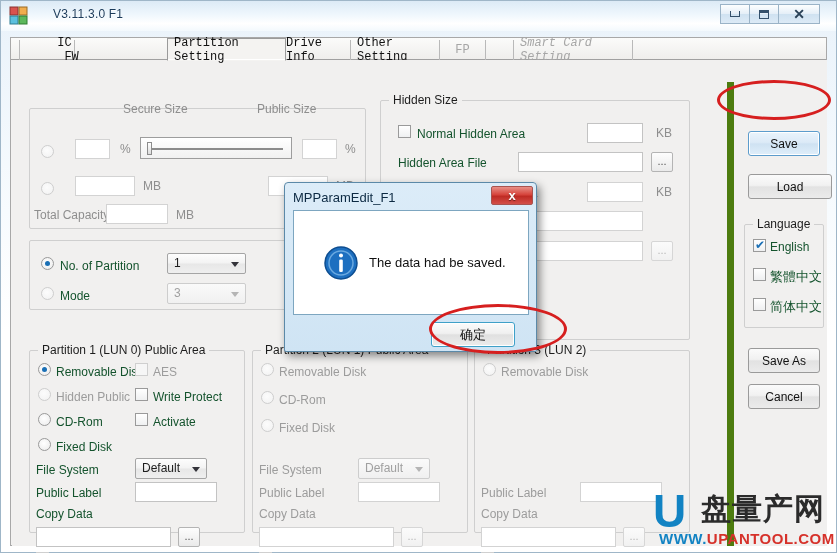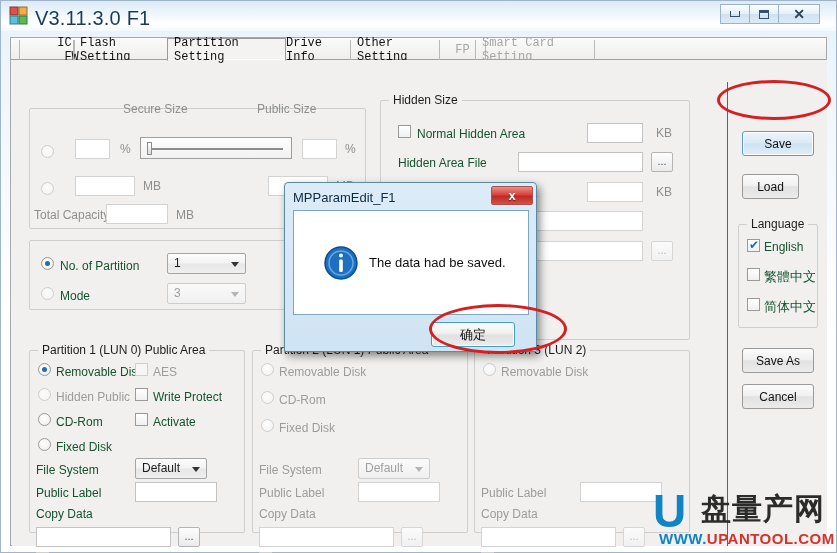--- a/index.html
+++ b/index.html
@@ -18,22 +18,22 @@
     position:absolute; left:0; top:0; width:837px; height:553px;
     background: linear-gradient(to bottom, #e9f2fa 0%, #f7fbfe 38%, #ffffff 60%, #ffffff 100%);
     border:1px solid #9fb6c8;
   }
   #titlebar {
     position:absolute; left:0; top:0; width:835px; height:30px;
     background: linear-gradient(to bottom, #dceaf6 0%, #eff7fd 45%, #ffffff 75%, #f3f9fd 100%);
   }
   #title-icon { position:absolute; left:8px; top:5px; width:20px; height:20px; }
   #title-text {
-    position:absolute; left:34px; top:6px;
-    font-size:20px; color:#1a3a5a; letter-spacing:.2px;
+    position:absolute; left:52px; top:6px;
+    font-size:12px; color:#1a3a5a; letter-spacing:.2px;
     text-shadow: 0 1px 0 #ffffff;
   }
   .wbtn {
     position:absolute; top:3px; height:20px; width:29px;
     border:1px solid #9ab3c7;
     background: linear-gradient(to bottom,#fdfefe 0%, #e5eff8 48%, #cfe2f1 52%, #dceaf6 100%);
     display:flex; align-items:center; justify-content:center;
     font-size:11px; color:#20384e;
   }
   #btn-min { left:719px; border-right:none; }
@@ -177,21 +177,21 @@
     display:flex; align-items:center; justify-content:center;
   }
   .pbtn.focus {
     border:1px solid #5c9ccc;
     background: linear-gradient(to bottom,#eaf4fc 0%,#dceaf7 45%,#cfe2f2 52%,#dfeefa 100%);
     box-shadow: 0 0 0 1px #ffffff inset;
   }
 
   #rail {
     position:absolute; left:715px; top:22px; width:99px; height:464px;
-    background:#f1f0ef; border-left:1px solid #4d7c0f;
+    background:#f1f0ef; border-left:7px solid #4d7c0f;
   }
 
   
   #dialog {
     position:absolute; left:283px; top:181px; width:253px; height:170px;
     border:1px solid #5b89a8; border-radius:4px 4px 2px 2px;
     background: linear-gradient(to bottom,#dcecf8 0%,#cfe4f4 100%);
     box-shadow: 3px 4px 9px rgba(0,0,0,.45);
     z-index:50;
   }
@@ -275,26 +275,25 @@
     </div>
     <div class="wbtn" id="btn-close">
       <span class="gl-close">✕</span>
     </div>
   </div>
 
   <div id="client">
 
     <div id="tabstrip">
       <div class="tab" style="left:8px;  width:54px;padding-left:48px;">IC _FW</div>
-      <div class="tab" style="left:62px; width:105px;">Flash Setting</div>
       <div class="tab active" style="left:156px;width:119px;">Partition Setting</div>
       <div class="tab" style="left:268px;width:72px;">Drive Info</div>
       <div class="tab" style="left:339px;width:90px;">Other Setting</div>
       <div class="tab disabled" style="left:428px;width:47px;">FP</div>
-      <div class="tab disabled" style="left:464px;width:120px;">Smart Card Setting</div>
+      <div class="tab disabled" style="left:502px;width:120px;font-style:italic;">Smart Card Setting</div>
     </div>
 
     <div id="page">
 
       <div class="group dim" style="left:17px; top:48px; width:337px; height:121px;">
         <div class="lbl gray" style="left:93px; top:-7px;">Secure Size</div>
         <div class="lbl gray" style="left:227px;top:-7px;">Public Size</div>
 
         <div class="radio dim" style="left:11px; top:36px;"></div>
         <div class="tbox dim" style="left:45px; top:30px; width:35px;"></div>
@@ -441,21 +440,21 @@
         <div class="lbl dim" style="left:6px; top:156px;">Copy Data</div>
         <div class="tbox dim" style="left:6px;  top:176px; width:135px;"></div>
         <div class="dots dim" style="left:148px;top:176px;">...</div>
 
         <div class="cbox dim" style="left:6px;  top:201px;"></div>
 
       </div>
 
       <div id="rail">
         <div class="pbtn focus" style="left:14px; top:49px; width:72px;">Save</div>
-        <div class="pbtn" style="left:14px; top:92px; width:57px;">Load</div>
+        <div class="pbtn" style="left:14px; top:92px; width:84px;">Load</div>
 
         <div class="group" style="left:10px; top:142px; width:80px; height:104px;">
           <div class="glabel">Language</div>
 
           <div class="cbox on" style="left:8px; top:14px;"></div>
           <div class="lbl" style="left:25px; top:15px;">English</div>
 
           <div class="cbox" style="left:8px; top:43px;"></div>
           <div class="lbl" style="left:25px; top:43px; font-size:13px;">繁體中文</div>
 

